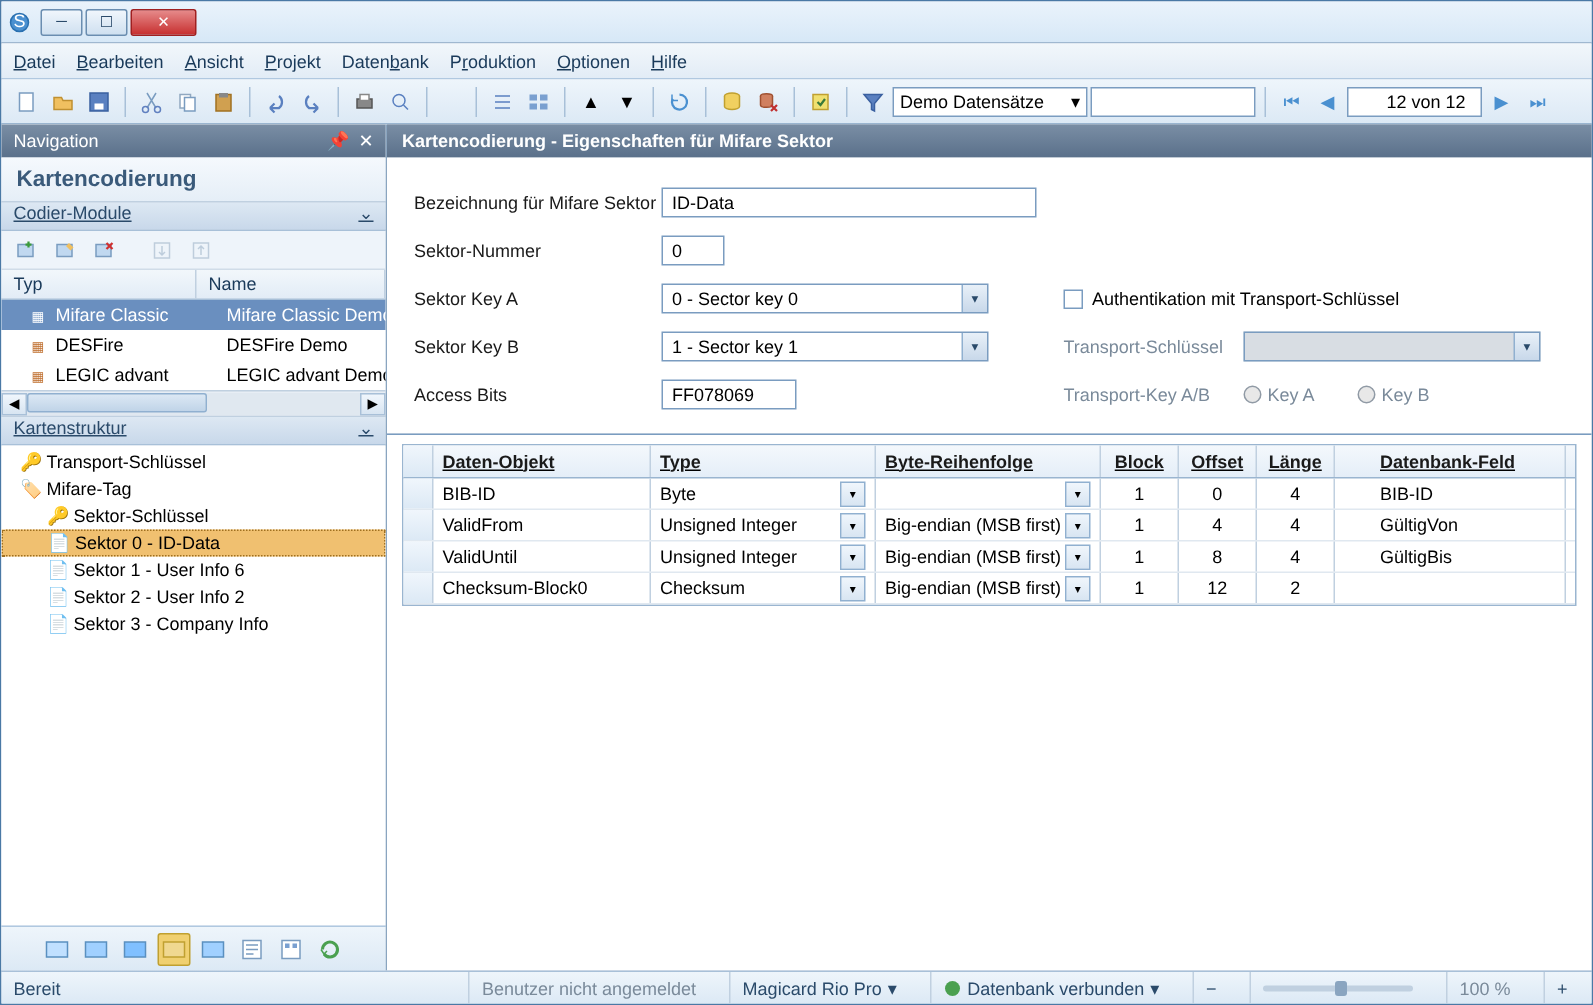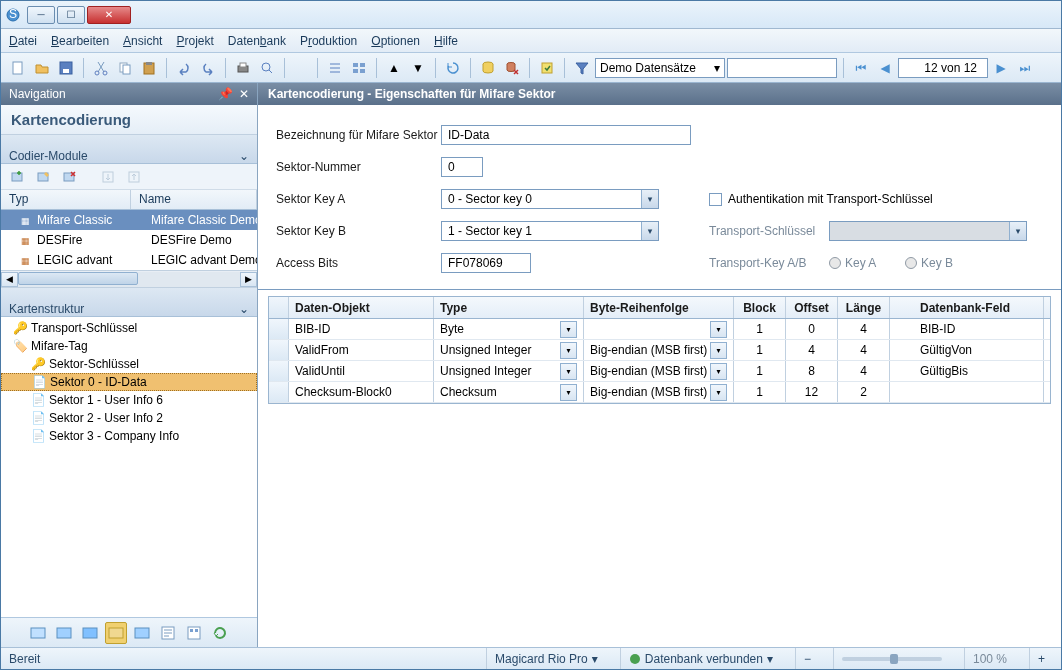--- a/index.html
+++ b/index.html
@@ -16,21 +16,21 @@
 .menubar span u { text-decoration: underline; }
 .toolbar { height: 30px; background: linear-gradient(#eef5fb,#dce9f5); border-bottom: 1px solid #9ab5d0; display: flex; align-items: center; padding: 0 6px; gap: 2px; }
 .tbtn { width: 22px; height: 22px; display: flex; align-items: center; justify-content: center; border-radius: 2px; }
 .tsep { width: 1px; height: 20px; background: #a8c0d8; margin: 0 4px; }
 .tool-combo { height: 20px; border: 1px solid #7a9cc0; background: #fff; padding: 0 4px; display: flex; align-items: center; }
 .main { flex: 1; display: flex; min-height: 0; }
 .nav { width: 257px; background: #e8eef5; border-right: 1px solid #8aa5c0; display: flex; flex-direction: column; }
 .nav-header { height: 22px; background: linear-gradient(#7a8ea5,#5a708a); color: #fff; display: flex; align-items: center; padding: 0 8px; font-size: 12px; }
 .nav-header .spacer { flex: 1; }
 .nav-title { padding: 6px 10px; font-size: 15px; font-weight: bold; color: #3a5a7a; background: linear-gradient(#f5f9fd,#e5eef7); }
-.panel-head { height: 30px; background: linear-gradient(#dde8f3,#c8d8ea); border-top: 1px solid #c0d0e0; border-bottom: 1px solid #a8c0d8; display: flex; align-items: flex-end; padding: 0 8px; color: #2a4a6a; font-size: 11px; }
+.panel-head { height: 20px; background: linear-gradient(#dde8f3,#c8d8ea); border-top: 1px solid #c0d0e0; border-bottom: 1px solid #a8c0d8; display: flex; align-items: flex-start; padding: 0 8px; color: #2a4a6a; font-size: 11px; text-decoration: underline; }
 .panel-head .spacer { flex: 1; }
 .mini-toolbar { height: 26px; background: #eef4fa; display: flex; align-items: center; padding: 0 6px; gap: 4px; border-bottom: 1px solid #d0dce8; }
 .grid-head { display: flex; height: 20px; background: linear-gradient(#f2f7fb,#e2ecf6); border-bottom: 1px solid #a8c0d8; }
 .grid-head div { padding: 2px 8px; border-right: 1px solid #c0d0e0; color: #1a3a5a; }
 .grid-body { background: #fff; }
 .grid-row { display: flex; height: 20px; align-items: center; padding-left: 12px; }
 .grid-row.selected { background: #6a8fbf; color: #fff; }
 .grid-row div { padding: 1px 8px; white-space: nowrap; overflow: hidden; }
 .col-typ { width: 130px; }
 .col-name { flex: 1; }
@@ -51,21 +51,21 @@
 .form-label { width: 165px; color: #1a1a1a; }
 .form-input { height: 20px; border: 1px solid #7a9cc0; background: #fff; padding: 1px 6px; }
 .form-combo { height: 20px; border: 1px solid #7a9cc0; background: #fff; display: flex; align-items: center; }
 .form-combo span { flex: 1; padding: 0 6px; }
 .combo-btn { width: 17px; height: 18px; background: linear-gradient(#e8f0f8,#c8d8ea); border-left: 1px solid #90b0d0; display: flex; align-items: center; justify-content: center; font-size: 9px; color: #2a4a6a; }
 .chk { width: 13px; height: 13px; border: 1px solid #7a9cc0; background: #fff; display: inline-block; margin-right: 6px; vertical-align: middle; }
 .disabled-label { color: #7a8a9a; }
 .radio { width: 12px; height: 12px; border: 1px solid #909aa5; border-radius: 50%; display: inline-block; margin-right: 4px; vertical-align: middle; background: #e8e8e8; }
 .data-table-area { flex: 1; background: #fff; margin: 0; border-top: 1px solid #7a9cc0; display: flex; flex-direction: column; }
 .dt-wrap { margin: 6px 10px; border: 1px solid #9ab5d0; background: #fff; }
-.dt-head { display: flex; background: linear-gradient(#f4f8fc,#e4eef8); height: 22px; border-bottom: 1px solid #9ab5d0; }
+.dt-head { display: flex; background: linear-gradient(#f4f8fc,#e4eef8); height: 22px; border-bottom: 1px solid #9ab5d0; text-decoration: underline; }
 .dt-head div, .dt-row div.c { border-right: 1px solid #c0d0e0; padding: 2px 6px; display: flex; align-items: center; }
 .dt-head div { font-weight: bold; color: #1a1a1a; }
 .dt-row { display: flex; height: 21px; border-bottom: 1px solid #e0e8f0; }
 .c-obj { width: 145px; }
 .c-type { width: 150px; }
 .c-byte { width: 150px; }
 .c-block { width: 52px; justify-content: center; }
 .c-offset { width: 52px; justify-content: center; }
 .c-len { width: 52px; justify-content: center; }
 .c-db { width: 130px; margin-left: 24px; }
@@ -503,20 +503,23 @@
               </div>
             </div>
         </div>
       </div>
     </div>
   </div>
 
   <div class="statusbar">
     <span>Bereit</span>
     <span class="spacer"></span>
+    <div class="sb-item disabled-label">
+        <span>Benutzer nicht angemeldet</span>
+      </div>
     <div class="sb-item">
         <span>Magicard Rio Pro</span>
         <span>▾</span>
       </div>
     <div class="sb-item">
       <svg width="12" height="12">
           <circle cx="6" cy="6" r="5" fill="#4aa050"></circle>
         </svg>
       <span>Datenbank verbunden</span>
         <span>▾</span>

